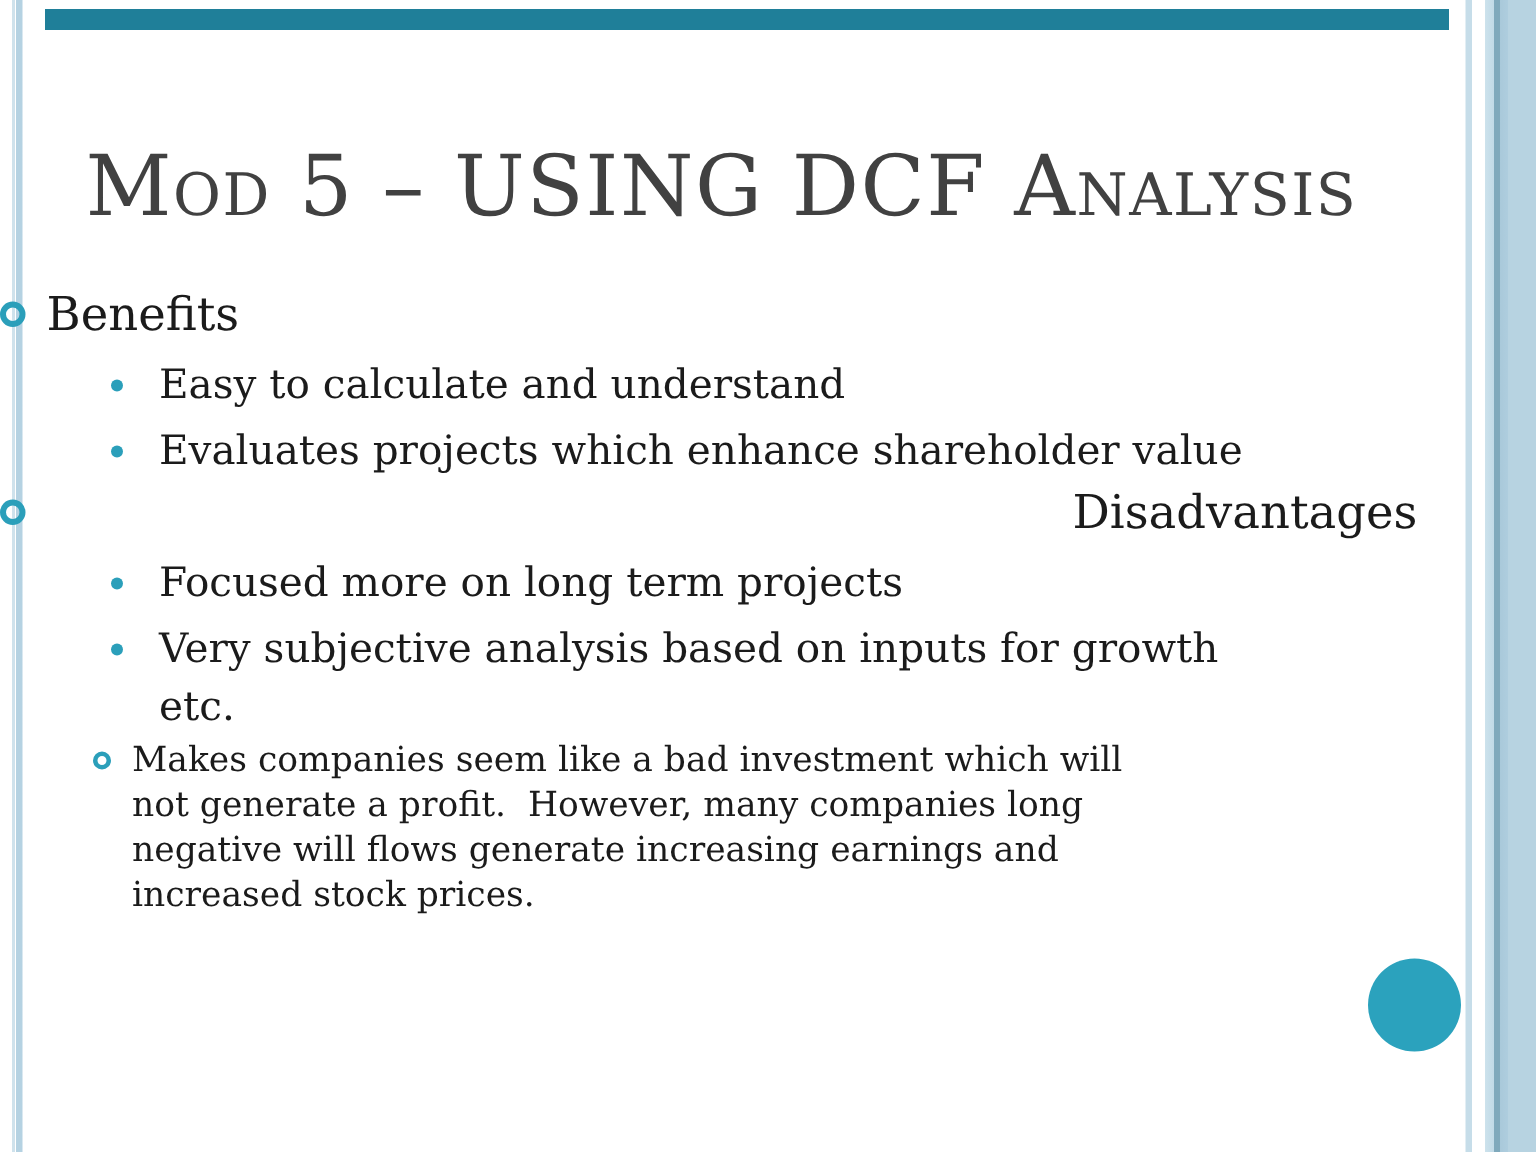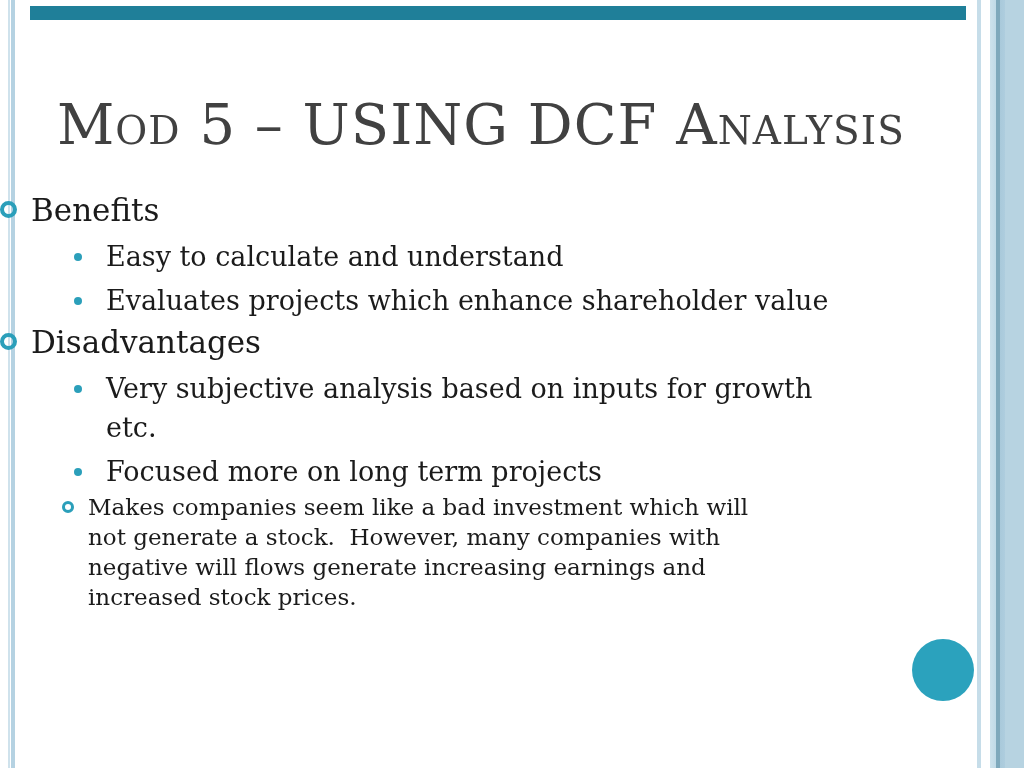--- a/index.html
+++ b/index.html
@@ -27,21 +27,21 @@
   
   .title{
     position:absolute;left:57px;top:100px;margin:0;
     font-size:56px;line-height:50px;font-weight:400;
     font-variant:small-caps;letter-spacing:1px;color:#414141;text-align:center;
   }
   
   .content{position:absolute;left:0;top:186px;width:945px;}
   .item{display:flex;align-items:flex-start;color:#1b1b1b;}
   .item.l1{font-size:31px;line-height:44px;margin-top:2px;}
-  .item.l1:not(:first-child){margin-top:0;}
+  .item.l1:not(:first-child){margin-top:0;justify-content:space-between;}
   .item.l2{font-size:27px;line-height:39px;margin-top:5px;padding-left:74px;}
   .item.l3{font-size:23px;line-height:30px;margin-top:1px;padding-left:62px;}
   .item-text{white-space:pre-wrap;}
   .bullet{flex:0 0 auto;display:inline-block;box-sizing:border-box;}
   .bullet.ring{width:17px;height:17px;border:4px solid #2b9fba;border-radius:50%;margin-top:13px;margin-right:14px;}
   .bullet.dot{width:8px;height:8px;background:#2b9fba;border-radius:50%;margin-top:16px;margin-right:24px;}
   .bullet.ring-small{width:12px;height:12px;border:3px solid #2b9fba;border-radius:50%;margin-top:9px;margin-right:14px;}
 </style>
 </head>
 <body>
@@ -66,24 +66,24 @@
       <div class="item l2">
         <span class="bullet dot" style="background: rgb(43, 159, 186);"></span>
         <div class="item-text">Evaluates projects which enhance shareholder value</div>
       </div>
       <div class="item l1">
         <span class="bullet ring" style="border-color: rgb(43, 159, 186);"></span>
         <div class="item-text">Disadvantages</div>
       </div>
       <div class="item l2">
         <span class="bullet dot" style="background: rgb(43, 159, 186);"></span>
-        <div class="item-text"><div>Very subjective analysis based on inputs for growth</div><div>etc.</div></div>
+        <div class="item-text">Focused more on long term projects</div>
       </div>
       <div class="item l2">
         <span class="bullet dot" style="background: rgb(43, 159, 186);"></span>
-        <div class="item-text">Focused more on long term projects</div>
+        <div class="item-text"><div>Very subjective analysis based on inputs for growth</div><div>etc.</div></div>
       </div>
       <div class="item l3">
         <span class="bullet ring-small" style="border-color: rgb(43, 159, 186);"></span>
-        <div class="item-text"><div>Makes companies seem like a bad investment which will</div><div>not generate a stock.  However, many companies with</div><div>negative will flows generate increasing earnings and</div><div>increased stock prices.</div></div>
+        <div class="item-text"><div>Makes companies seem like a bad investment which will</div><div>not generate a profit.  However, many companies long</div><div>negative will flows generate increasing earnings and</div><div>increased stock prices.</div></div>
       </div>
     </div>
 </div>
 
 </body></html>

